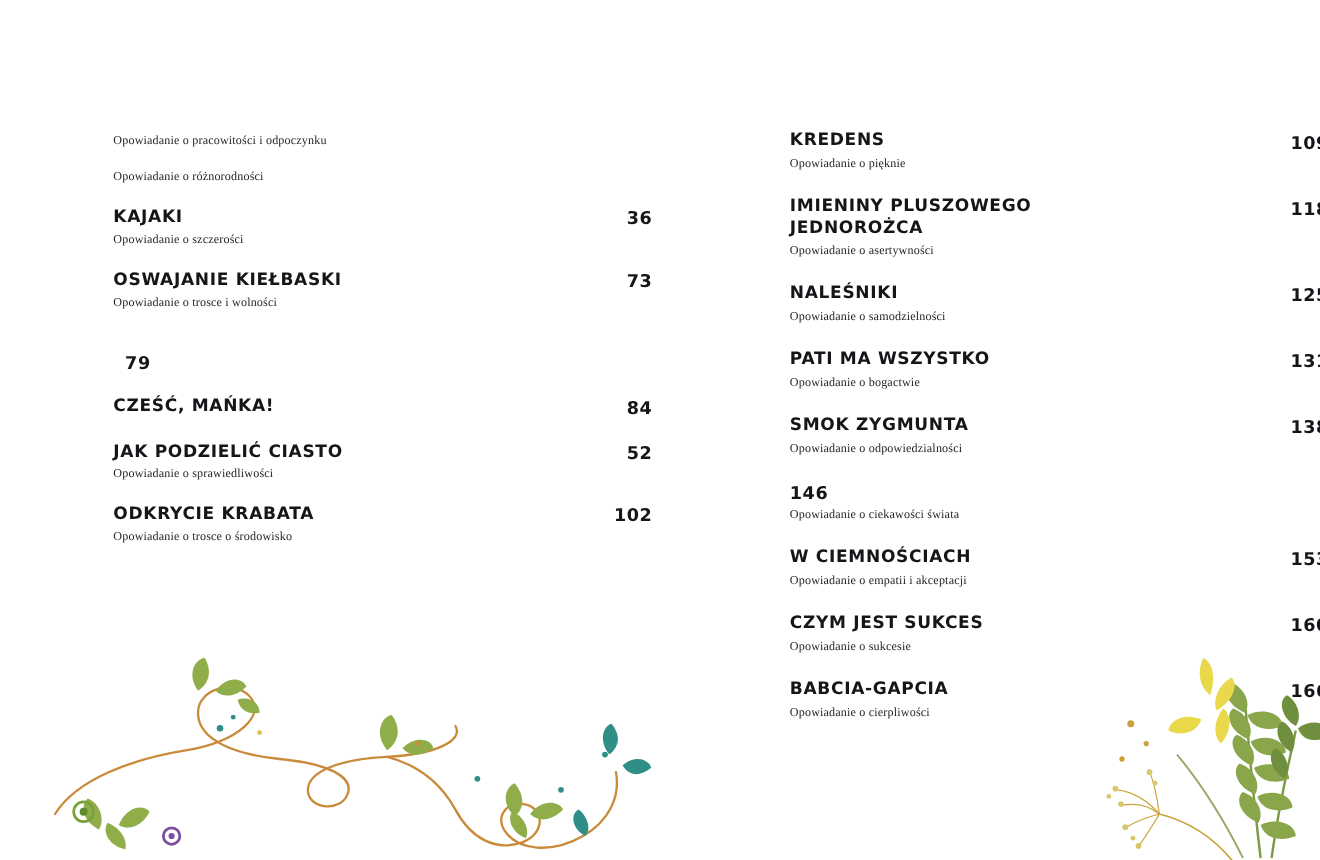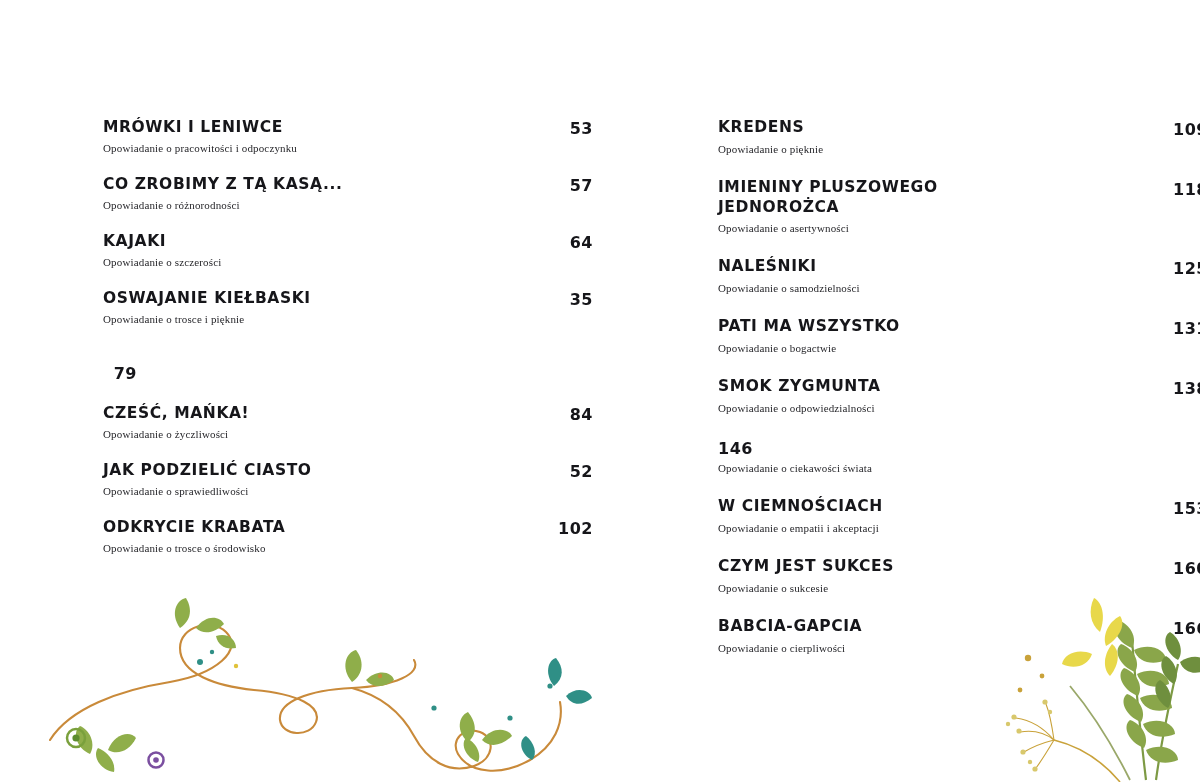--- a/index.html
+++ b/index.html
@@ -82,63 +82,54 @@
   #decor-right { left: 950px; top: 580px; width: 250px; height: 205px; }
 </style>
 </head>
 <body>
 
 <div class="page">
 
   <div class="column left">
 
     <div class="toc-entry">
-      <div class="row">
-        <div class="toc-title">MRÓWKI I LENIWCE</div>
-        <div class="toc-page">53</div>
-      </div>
       <div class="toc-sub">Opowiadanie o pracowitości i odpoczynku</div>
     </div>
 
     <div class="toc-entry">
-      <div class="row">
-        <div class="toc-title">CO ZROBIMY Z TĄ KASĄ...</div>
-        <div class="toc-page">57</div>
-      </div>
       <div class="toc-sub">Opowiadanie o różnorodności</div>
     </div>
 
     <div class="toc-entry">
       <div class="row">
         <div class="toc-title">KAJAKI</div>
-        <div class="toc-page">64</div>
+        <div class="toc-page">36</div>
       </div>
       <div class="toc-sub">Opowiadanie o szczerości</div>
     </div>
 
     <div class="toc-entry">
       <div class="row">
         <div class="toc-title">OSWAJANIE KIEŁBASKI</div>
-        <div class="toc-page">35</div>
-      </div>
-      <div class="toc-sub">Opowiadanie o trosce i pięknie</div>
+        <div class="toc-page">73</div>
+      </div>
+      <div class="toc-sub">Opowiadanie o trosce i wolności</div>
     </div>
 
     <div class="toc-entry">
       <div class="row">
         <div class="toc-page" style="padding-top:18px;">79</div>
       </div>
     </div>
 
     <div class="toc-entry">
       <div class="row">
         <div class="toc-title">CZEŚĆ, MAŃKA!</div>
         <div class="toc-page">84</div>
       </div>
-      <div class="toc-sub">Opowiadanie o życzliwości</div>
     </div>
 
     <div class="toc-entry">
       <div class="row">
         <div class="toc-title">JAK PODZIELIĆ CIASTO</div>
         <div class="toc-page">52</div>
       </div>
       <div class="toc-sub">Opowiadanie o sprawiedliwości</div>
     </div>
 

